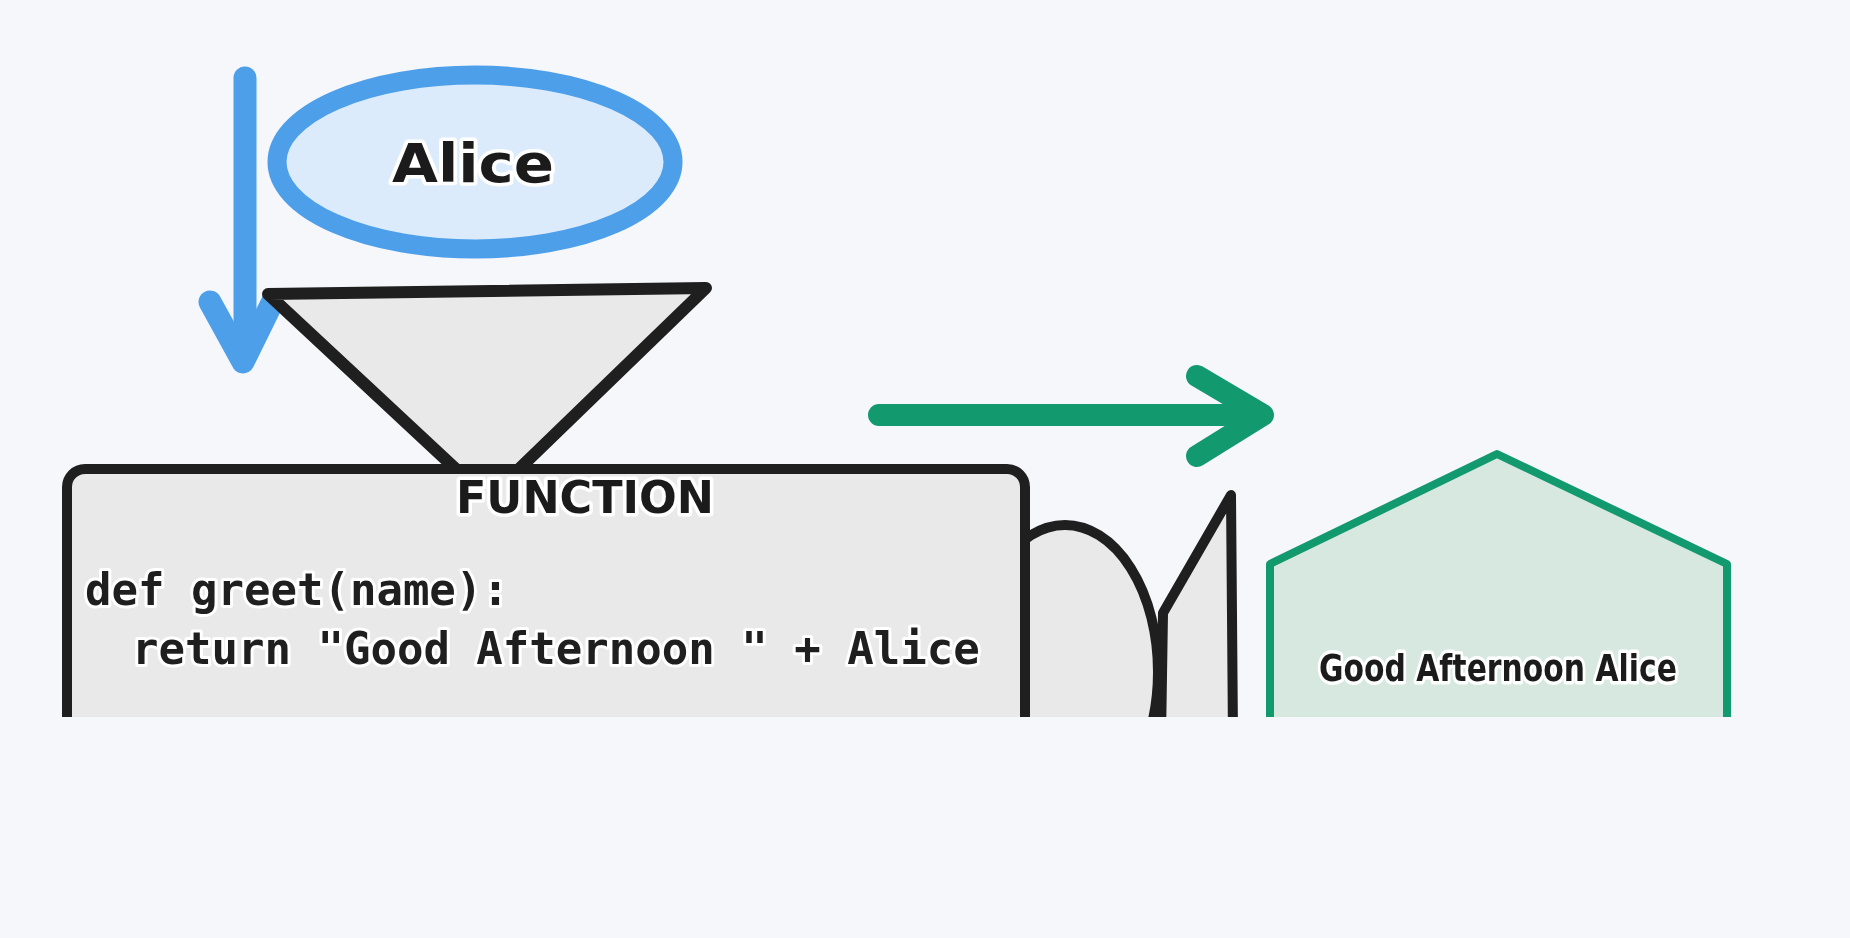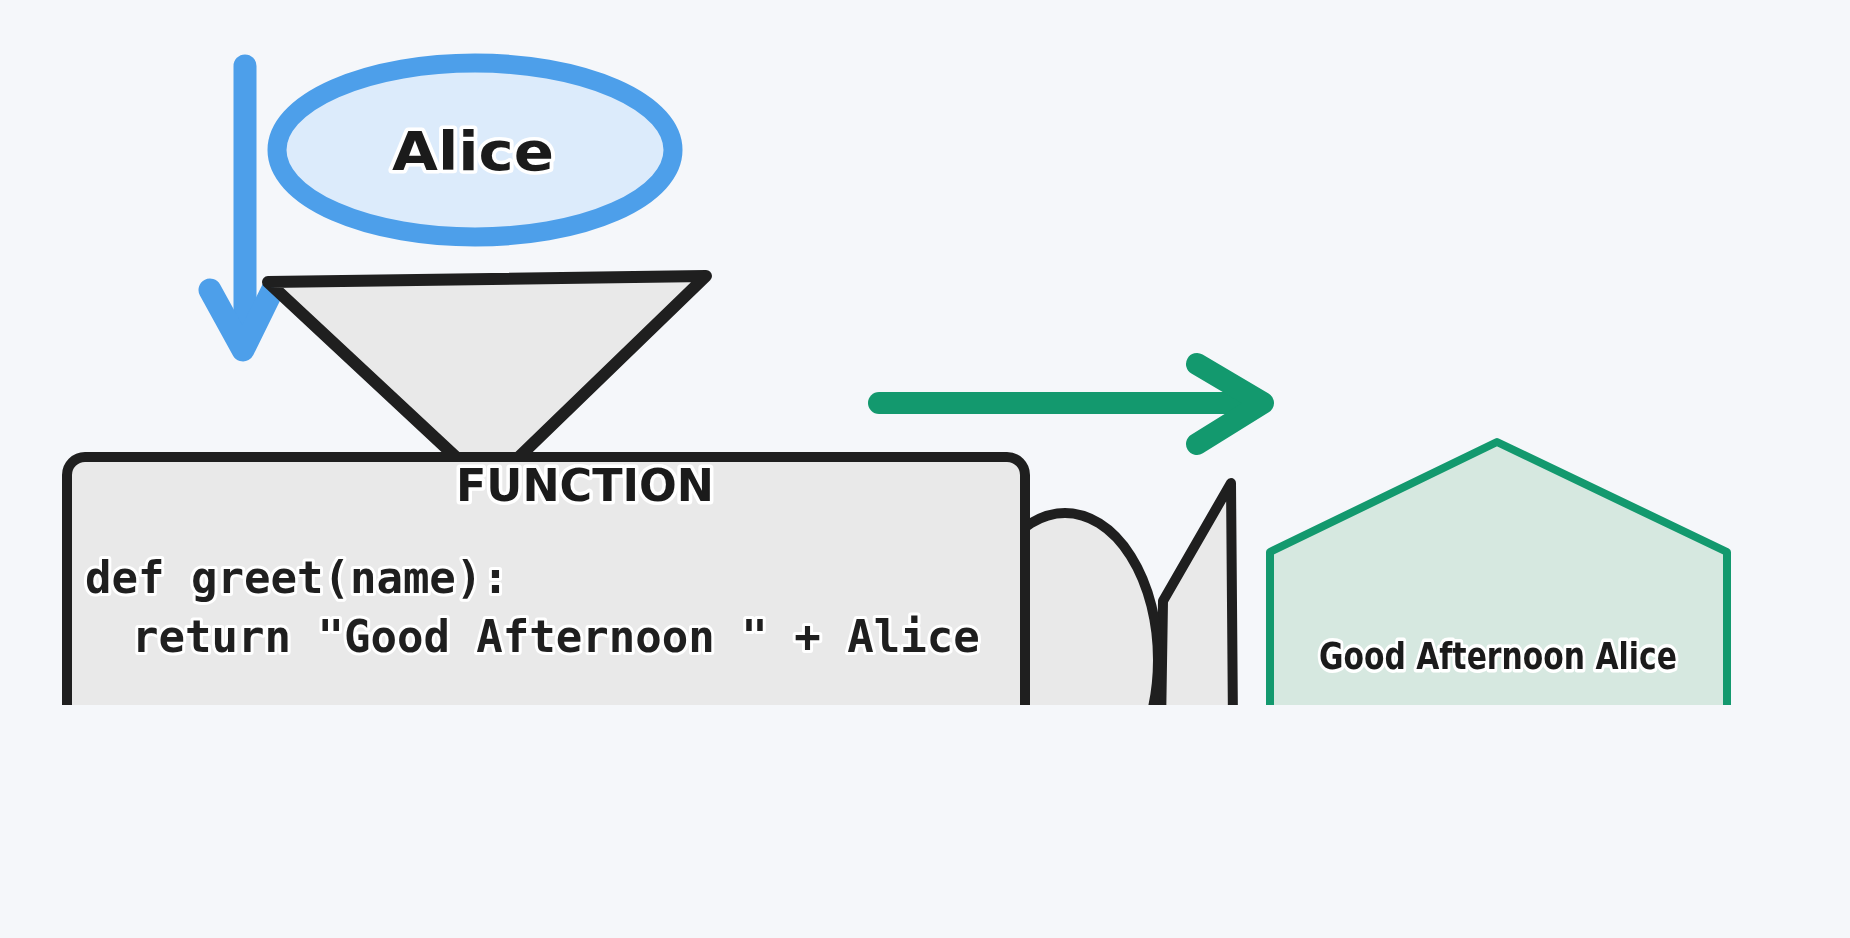--- a/index.html
+++ b/index.html
@@ -1,21 +1,21 @@
 <!DOCTYPE html>
 <html style="--bg: #f5f7fa; --ink: #1f1f1f; --surface: #e9e9e9; --blue: #4d9fea; --blue_fill: #dcebfb; --green: #13996e; --green_fill: #d6e8e0; --text: #1b1b1b;"><head>
 <meta charset="utf-8">
 <style>
   :root{
     --bg:#f5f7fa; --ink:#1f1f1f; --surface:#e9e9e9;
     --blue:#4d9fea; --blue_fill:#dcebfb;
     --green:#13996e; --green_fill:#d6e8e0; --text:#1b1b1b;
   }
   html,body{margin:0;padding:0;background:var(--bg);}
-  .stage{width:1850px;height:705px;overflow:hidden;background:var(--bg);}
+  .stage{width:1850px;height:705px;overflow:hidden;background:var(--bg);margin-top:12px;}
   svg{display:block;}
   .shape-surface{fill:var(--surface);stroke:var(--ink);}
   .hand-text{
     font-family:"DejaVu Sans","Liberation Sans",sans-serif;
     font-weight:700; fill:var(--text);
     stroke:#ffffff; stroke-width:7px; paint-order:stroke; stroke-linejoin:round;
   }
   .code-text{
     font-family:"DejaVu Sans Mono","Liberation Mono",monospace;
     font-weight:700; font-size:44px; fill:var(--ink);

